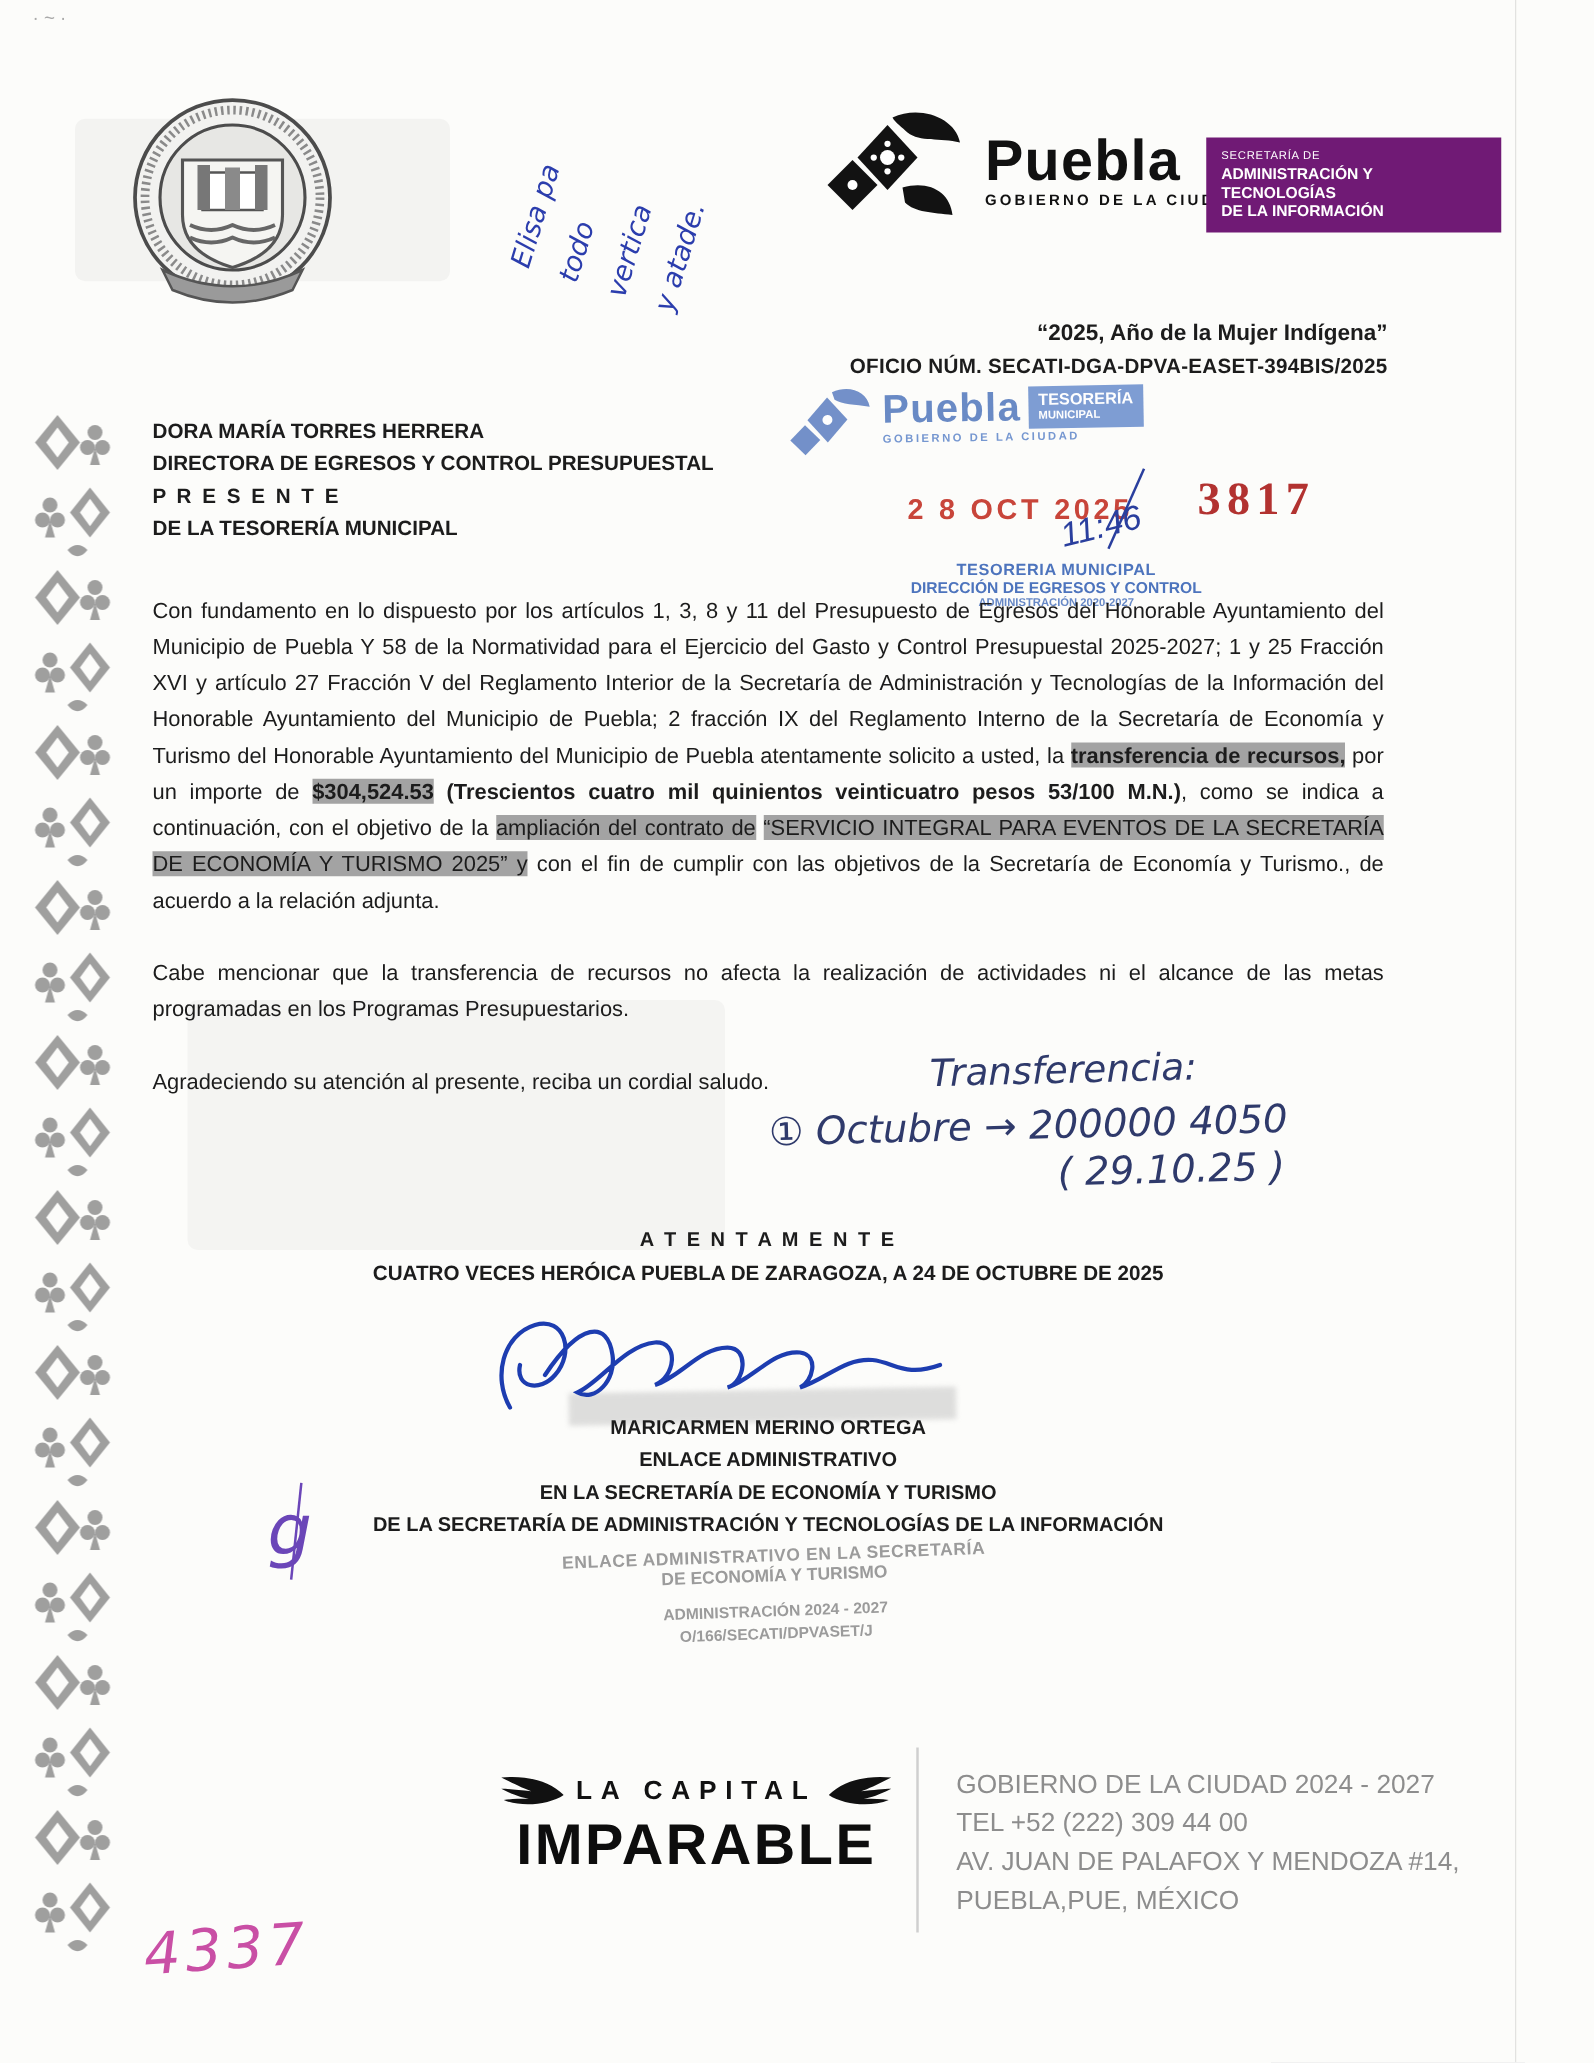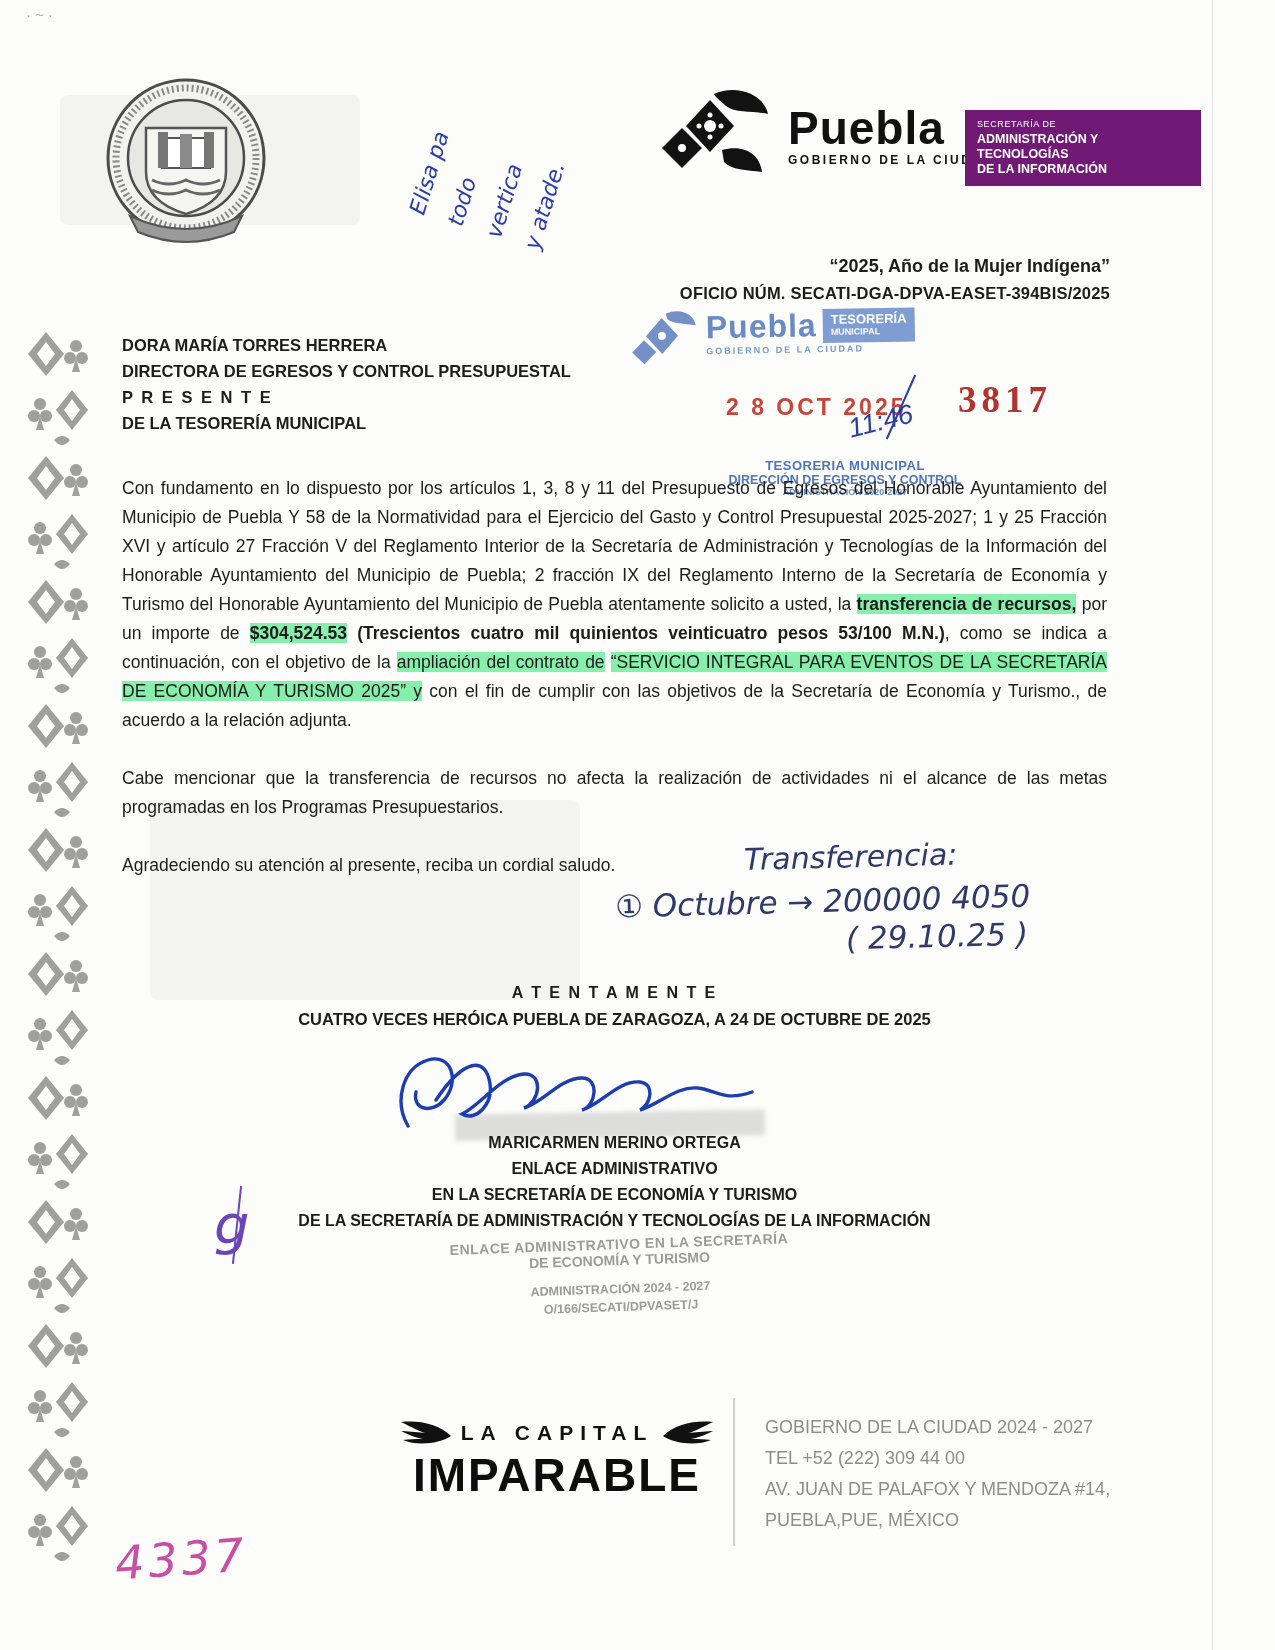--- a/index.html
+++ b/index.html
@@ -3,21 +3,21 @@
 <meta charset="utf-8">
 <style>
   html,body{margin:0;padding:0;background:#e9e9e9;}
   .page{
     position:relative;width:1275px;height:1650px;margin:0 auto;
     background:#fcfcfa;overflow:hidden;color:#1c1c1c;
     font-family:"Liberation Sans", sans-serif;
   }
   .abs{position:absolute;}
   .b{font-weight:bold;}
-  .hl{background:#86efac;}
+  .hl{background:#a3a3a3;}
   
   .brand-word{font-size:46px;font-weight:bold;letter-spacing:1px;color:#111;line-height:44px;}
   .brand-tag{font-size:12px;font-weight:bold;letter-spacing:2.5px;color:#111;margin-top:3px;}
   .sec-box{background:#701a75;color:#fff;padding:9px 12px;width:212px;}
   .sec-box .s1{font-size:9px;letter-spacing:.6px;margin-bottom:3px;}
   .sec-box .s2{font-size:12.5px;font-weight:bold;line-height:15px;}
   .quote-line{font-size:18px;font-weight:bold;}
   .oficio-line{font-size:16.5px;font-weight:bold;letter-spacing:.2px;}
   
   .addr div{font-weight:bold;font-size:16.5px;line-height:26px;}
@@ -38,21 +38,21 @@
   
   .center-col{width:985px;text-align:center;}
   .atent{font-size:16px;font-weight:bold;letter-spacing:2px;}
   .place-date{font-size:16.5px;font-weight:bold;margin-top:8px;}
   .signer div{font-weight:bold;font-size:16px;line-height:26px;}
   .ghost{color:#9b9b9b;text-align:center;transform:rotate(-2deg);}
   
   .cap-row{display:flex;align-items:center;justify-content:center;gap:10px;}
   .cap-word{font-size:21px;font-weight:bold;letter-spacing:7px;color:#111;}
   .imparable{font-size:46px;font-weight:bold;letter-spacing:2px;color:#0d0d0d;margin-top:2px;}
-  .foot-right{color:#8d8d8d;font-size:18px;line-height:31px;}
+  .foot-right{color:#8d8d8d;font-size:21px;line-height:31px;}
   .vline{width:2px;background:#cfcfcf;}
   .smudge{background:#b9b9b9;filter:blur(2px);}
 </style>
 </head>
 <body>
 
 <div class="page">
 
   <div class="abs" style="left:1212px;top:0;width:1px;height:1650px;background:#e2e2e0;"></div>
   <div class="abs" style="left:60px;top:95px;width:300px;height:130px;background:#000;opacity:.035;border-radius:8px;"></div>
@@ -153,21 +153,21 @@
       </div>
     </div>
   </div>
 
   <div class="abs date-stamp" style="left:726px;top:394px;">2 8 OCT 2025</div>
   <div class="abs time-hand" style="left:848px;top:406px;transform:rotate(-14deg);">11:46</div>
   <div class="abs" style="left:900px;top:372px;width:2px;height:70px;background:#2a3f9e;transform:rotate(24deg);"></div>
   <div class="abs folio-red" style="left:958px;top:378px;">3817</div>
 
   <div class="abs office-stamp" style="left:690px;top:448px;width:310px;">
-    <div style="font-size:13px;letter-spacing:.5px;margin-top:10px;">TESORERIA MUNICIPAL</div>
+    <div style="font-size:13px;letter-spacing:.5px;">TESORERIA MUNICIPAL</div>
     <div style="font-size:12.5px;">DIRECCIÓN DE EGRESOS Y CONTROL</div>
     <div style="font-size:9px;opacity:.85;">ADMINISTRACIÓN 2020-2027</div>
   </div>
 
   <div class="abs body-col" style="left:122px;top:474px;">
     <p>
       <span>Con fundamento en lo dispuesto por los artículos 1, 3, 8 y 11 del Presupuesto de Egresos del Honorable Ayuntamiento del Municipio de Puebla Y 58 de la Normatividad para el Ejercicio del Gasto y Control Presupuestal 2025-2027; 1 y 25 Fracción XVI y artículo 27 Fracción V del Reglamento Interior de la Secretaría de Administración y Tecnologías de la Información del Honorable Ayuntamiento del Municipio de Puebla; 2 fracción IX del Reglamento Interno de la Secretaría de Economía y Turismo del Honorable Ayuntamiento del Municipio de Puebla atentamente solicito a usted, la </span><span class="b hl">transferencia de recursos,</span><span> por un importe de </span><span class="b hl">$304,524.53</span><span class="b"> (Trescientos cuatro mil quinientos veinticuatro pesos 53/100 M.N.)</span><span>, como se indica a continuación, con el objetivo de la </span><span class="hl">ampliación del contrato de</span><span> </span><span class="hl">“SERVICIO INTEGRAL PARA EVENTOS DE LA SECRETARÍA DE ECONOMÍA Y TURISMO 2025” y</span><span> con el fin de cumplir con las objetivos de la Secretaría de Economía y Turismo., de acuerdo a la relación adjunta.</span>
     </p>
     <p>Cabe mencionar que la transferencia de recursos no afecta la realización de actividades ni el alcance de las metas programadas en los Programas Presupuestarios.</p>
     <p style="text-align:left;">Agradeciendo su atención al presente, reciba un cordial saludo.</p>

